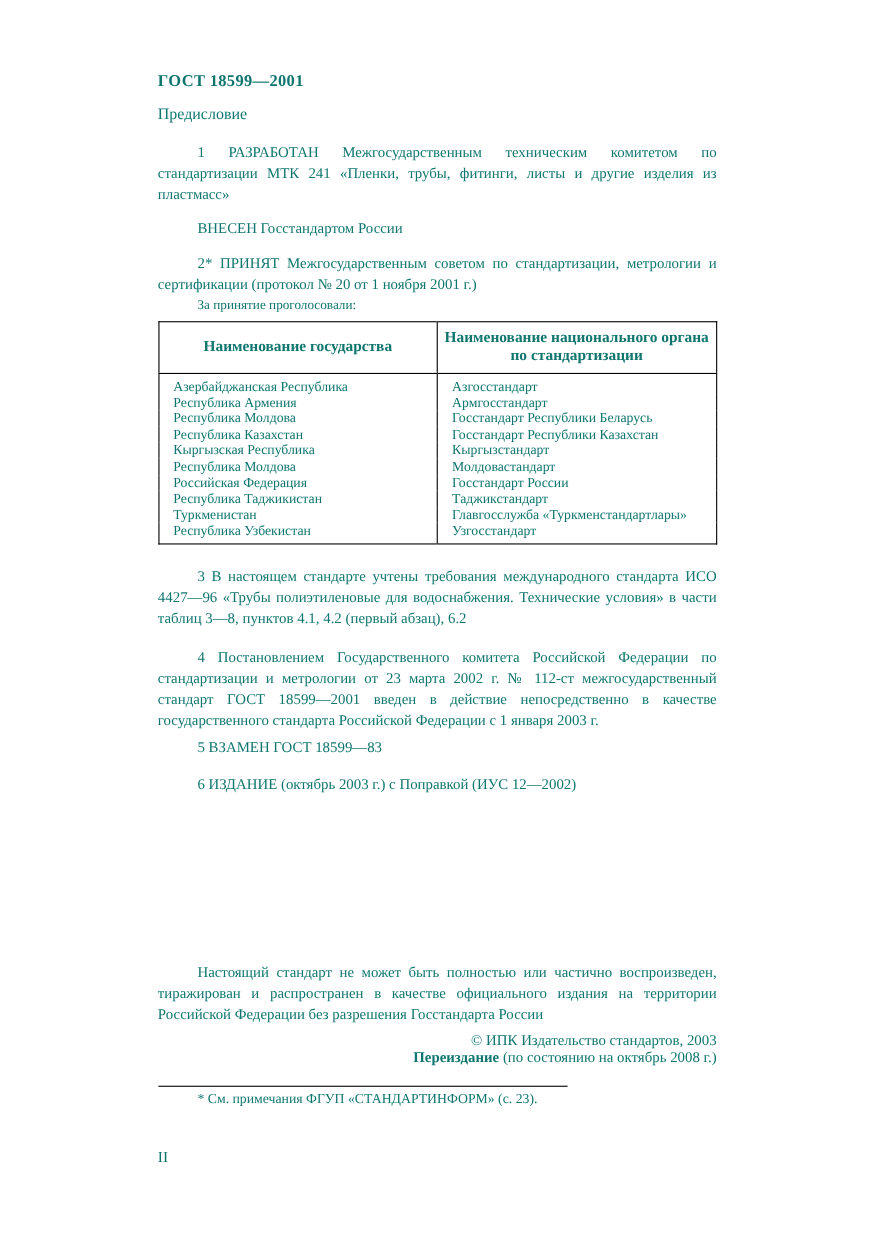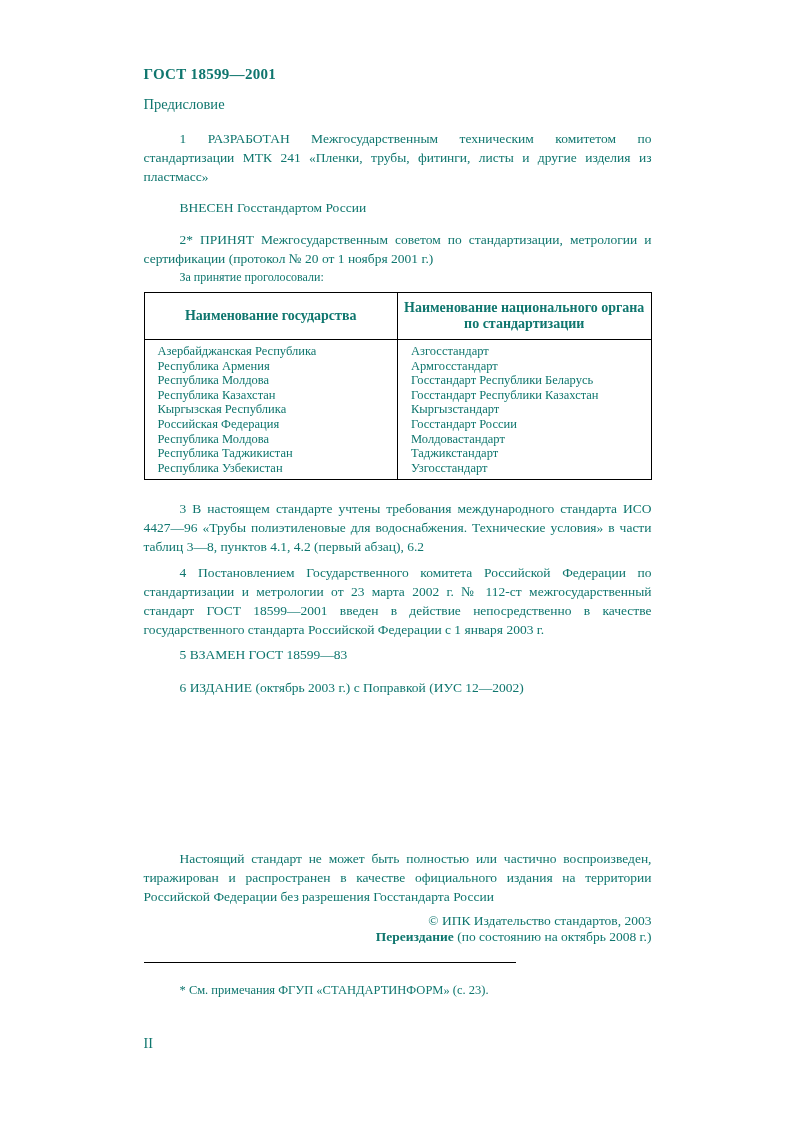--- a/index.html
+++ b/index.html
@@ -27,21 +27,21 @@
   .para {
     font-size: 13.5px;
     line-height: 19px;
     text-align: justify;
     text-indent: 36px;
   }
   .mt16 { margin-top: 16px; }
   .mt13 { margin-top: 13px; }
   .mt12 { margin-top: 12px; }
   .mt19 { margin-top: 19px; }
-  .mt7  { margin-top: 7px; }
+  .mt7  { margin-top: 17px; }
   .mt6  { margin-top: 6px; }
   .mt14 { margin-top: 14px; }
   .vote-intro {
     font-size: 12px;
     line-height: 19px;
     text-indent: 36px;
   }
   table.vote-table {
     width: 100%;
     margin-top: 5px;
@@ -79,21 +79,21 @@
   .footnote-rule {
     margin-top: 18px;
     width: 372px;
     height: 0;
     border-top: 1.6px solid #000;
   }
   .footnote-text {
     font-size: 12.5px;
     line-height: 17px;
     padding-left: 36px;
-    margin-top: 19px;
+    margin-top: 3px;
   }
   .page-number {
     font-size: 14px;
     margin-top: 37px;
   }
 </style>
 </head>
 <body>
 
 <div class="page">
@@ -132,30 +132,34 @@
       </tr>
       <tr>
         <td>Республика Казахстан</td>
         <td>Госстандарт Республики Казахстан</td>
       </tr>
       <tr>
         <td>Кыргызская Республика</td>
         <td>Кыргызстандарт</td>
       </tr>
       <tr>
+        <td>Республика Молдова</td>
+        <td>Молдовастандарт</td>
+      </tr>
+      <tr>
         <td>Российская Федерация</td>
         <td>Госстандарт России</td>
       </tr>
       <tr>
-        <td>Республика Молдова</td>
-        <td>Молдовастандарт</td>
+        <td>Республика Таджикистан</td>
+        <td>Таджикстандарт</td>
       </tr>
       <tr>
-        <td>Республика Таджикистан</td>
-        <td>Таджикстандарт</td>
+        <td>Туркменистан</td>
+        <td>Главгосслужба «Туркменстандартлары»</td>
       </tr>
       <tr class="last-row">
         <td>Республика Узбекистан</td>
         <td>Узгосстандарт</td>
       </tr>
     </tbody>
   </table>
 
   <p class="para mt19">3  В настоящем стандарте учтены требования международного стандарта ИСО 4427—96 «Трубы полиэтиленовые для водоснабжения. Технические условия» в части таблиц 3—8, пунктов 4.1, 4.2 (первый абзац), 6.2</p>
 

